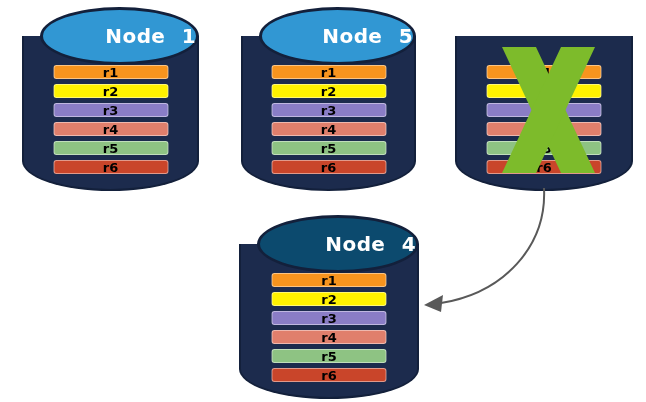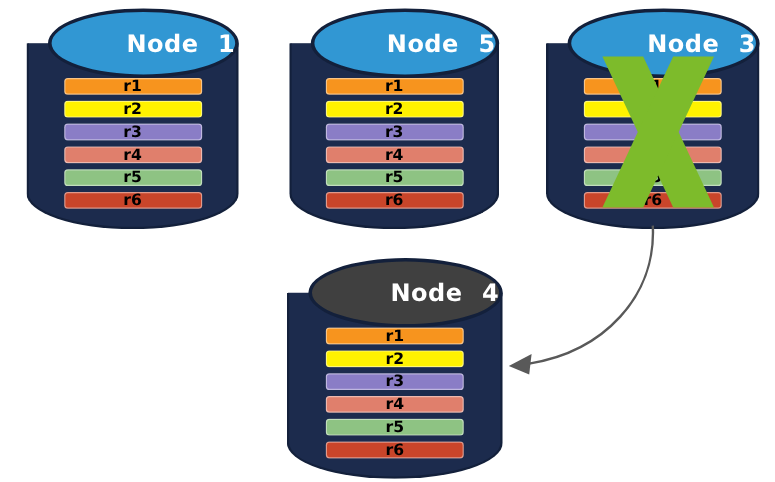--- a/index.html
+++ b/index.html
@@ -128,23 +128,20 @@
           <span>r5</span>
         </div>
       <div class="bar" style="background-color: rgb(201, 69, 42);">
           <span>r6</span>
         </div>
     </div>
   </div>
 
   <div class="node" style="left:455px; top:7px; width:178px; height:184px;">
     <div class="cyl-body" style="background-color: rgb(28, 43, 77); border-color: rgb(19, 32, 59);"></div>
-    <div class="cyl-top" style="background-color: rgb(49, 151, 211); border-color: rgb(19, 32, 59);">
-      <span class="node-title" style="color: rgb(255, 255, 255);">Node 3</span>
-    </div>
     <div class="bars">
       <div class="bar" style="background-color: rgb(247, 148, 30);">
           <span>r1</span>
         </div>
       <div class="bar" style="background-color: rgb(255, 242, 0);">
           <span>r2</span>
         </div>
       <div class="bar" style="background-color: rgb(138, 125, 198);">
           <span>r3</span>
         </div>
@@ -155,21 +152,21 @@
           <span>r5</span>
         </div>
       <div class="bar" style="background-color: rgb(201, 69, 42);">
           <span>r6</span>
         </div>
     </div>
   </div>
 
   <div class="node" style="left:239px; top:215px; width:180px; height:184px;">
     <div class="cyl-body" style="background-color: rgb(28, 43, 77); border-color: rgb(19, 32, 59);"></div>
-    <div class="cyl-top" style="background-color: #404040; border-color: rgb(19, 32, 59);">
+    <div class="cyl-top" style="background-color: #0c4a6e; border-color: rgb(19, 32, 59);">
       <span class="node-title" style="color: rgb(255, 255, 255);">Node 4</span>
     </div>
     <div class="bars">
       <div class="bar" style="background-color: rgb(247, 148, 30);">
           <span>r1</span>
         </div>
       <div class="bar" style="background-color: rgb(255, 242, 0);">
           <span>r2</span>
         </div>
       <div class="bar" style="background-color: rgb(138, 125, 198);">

